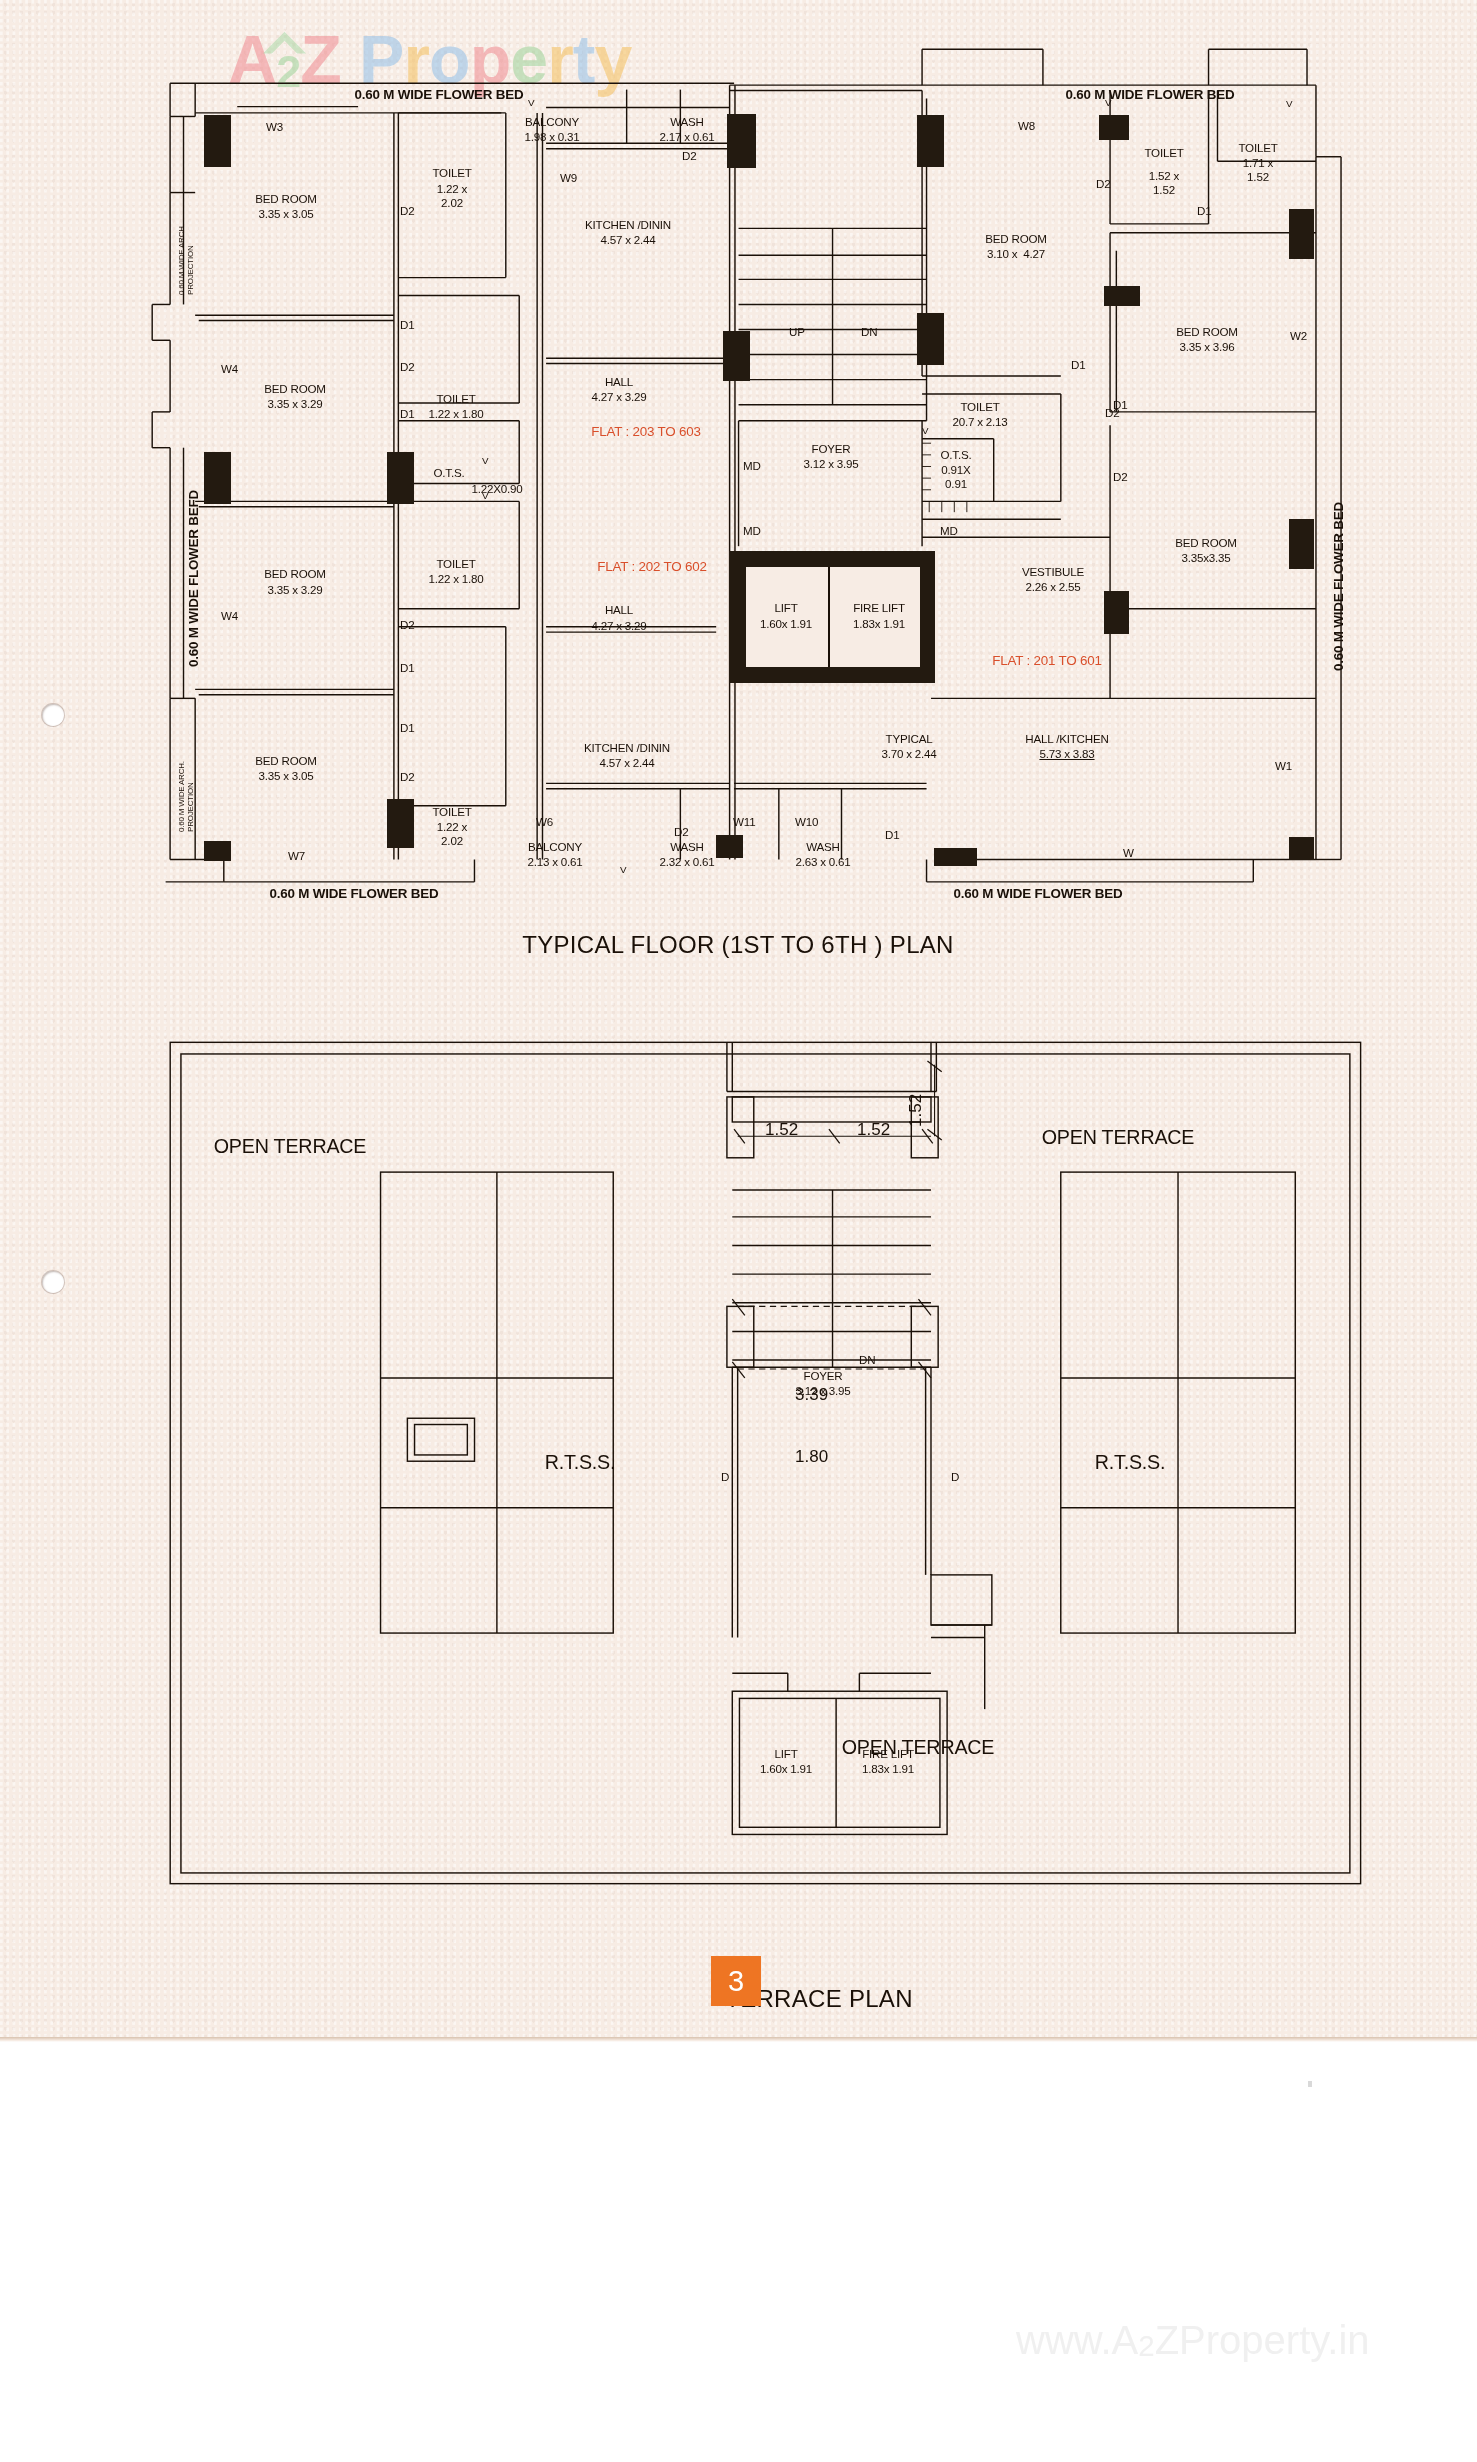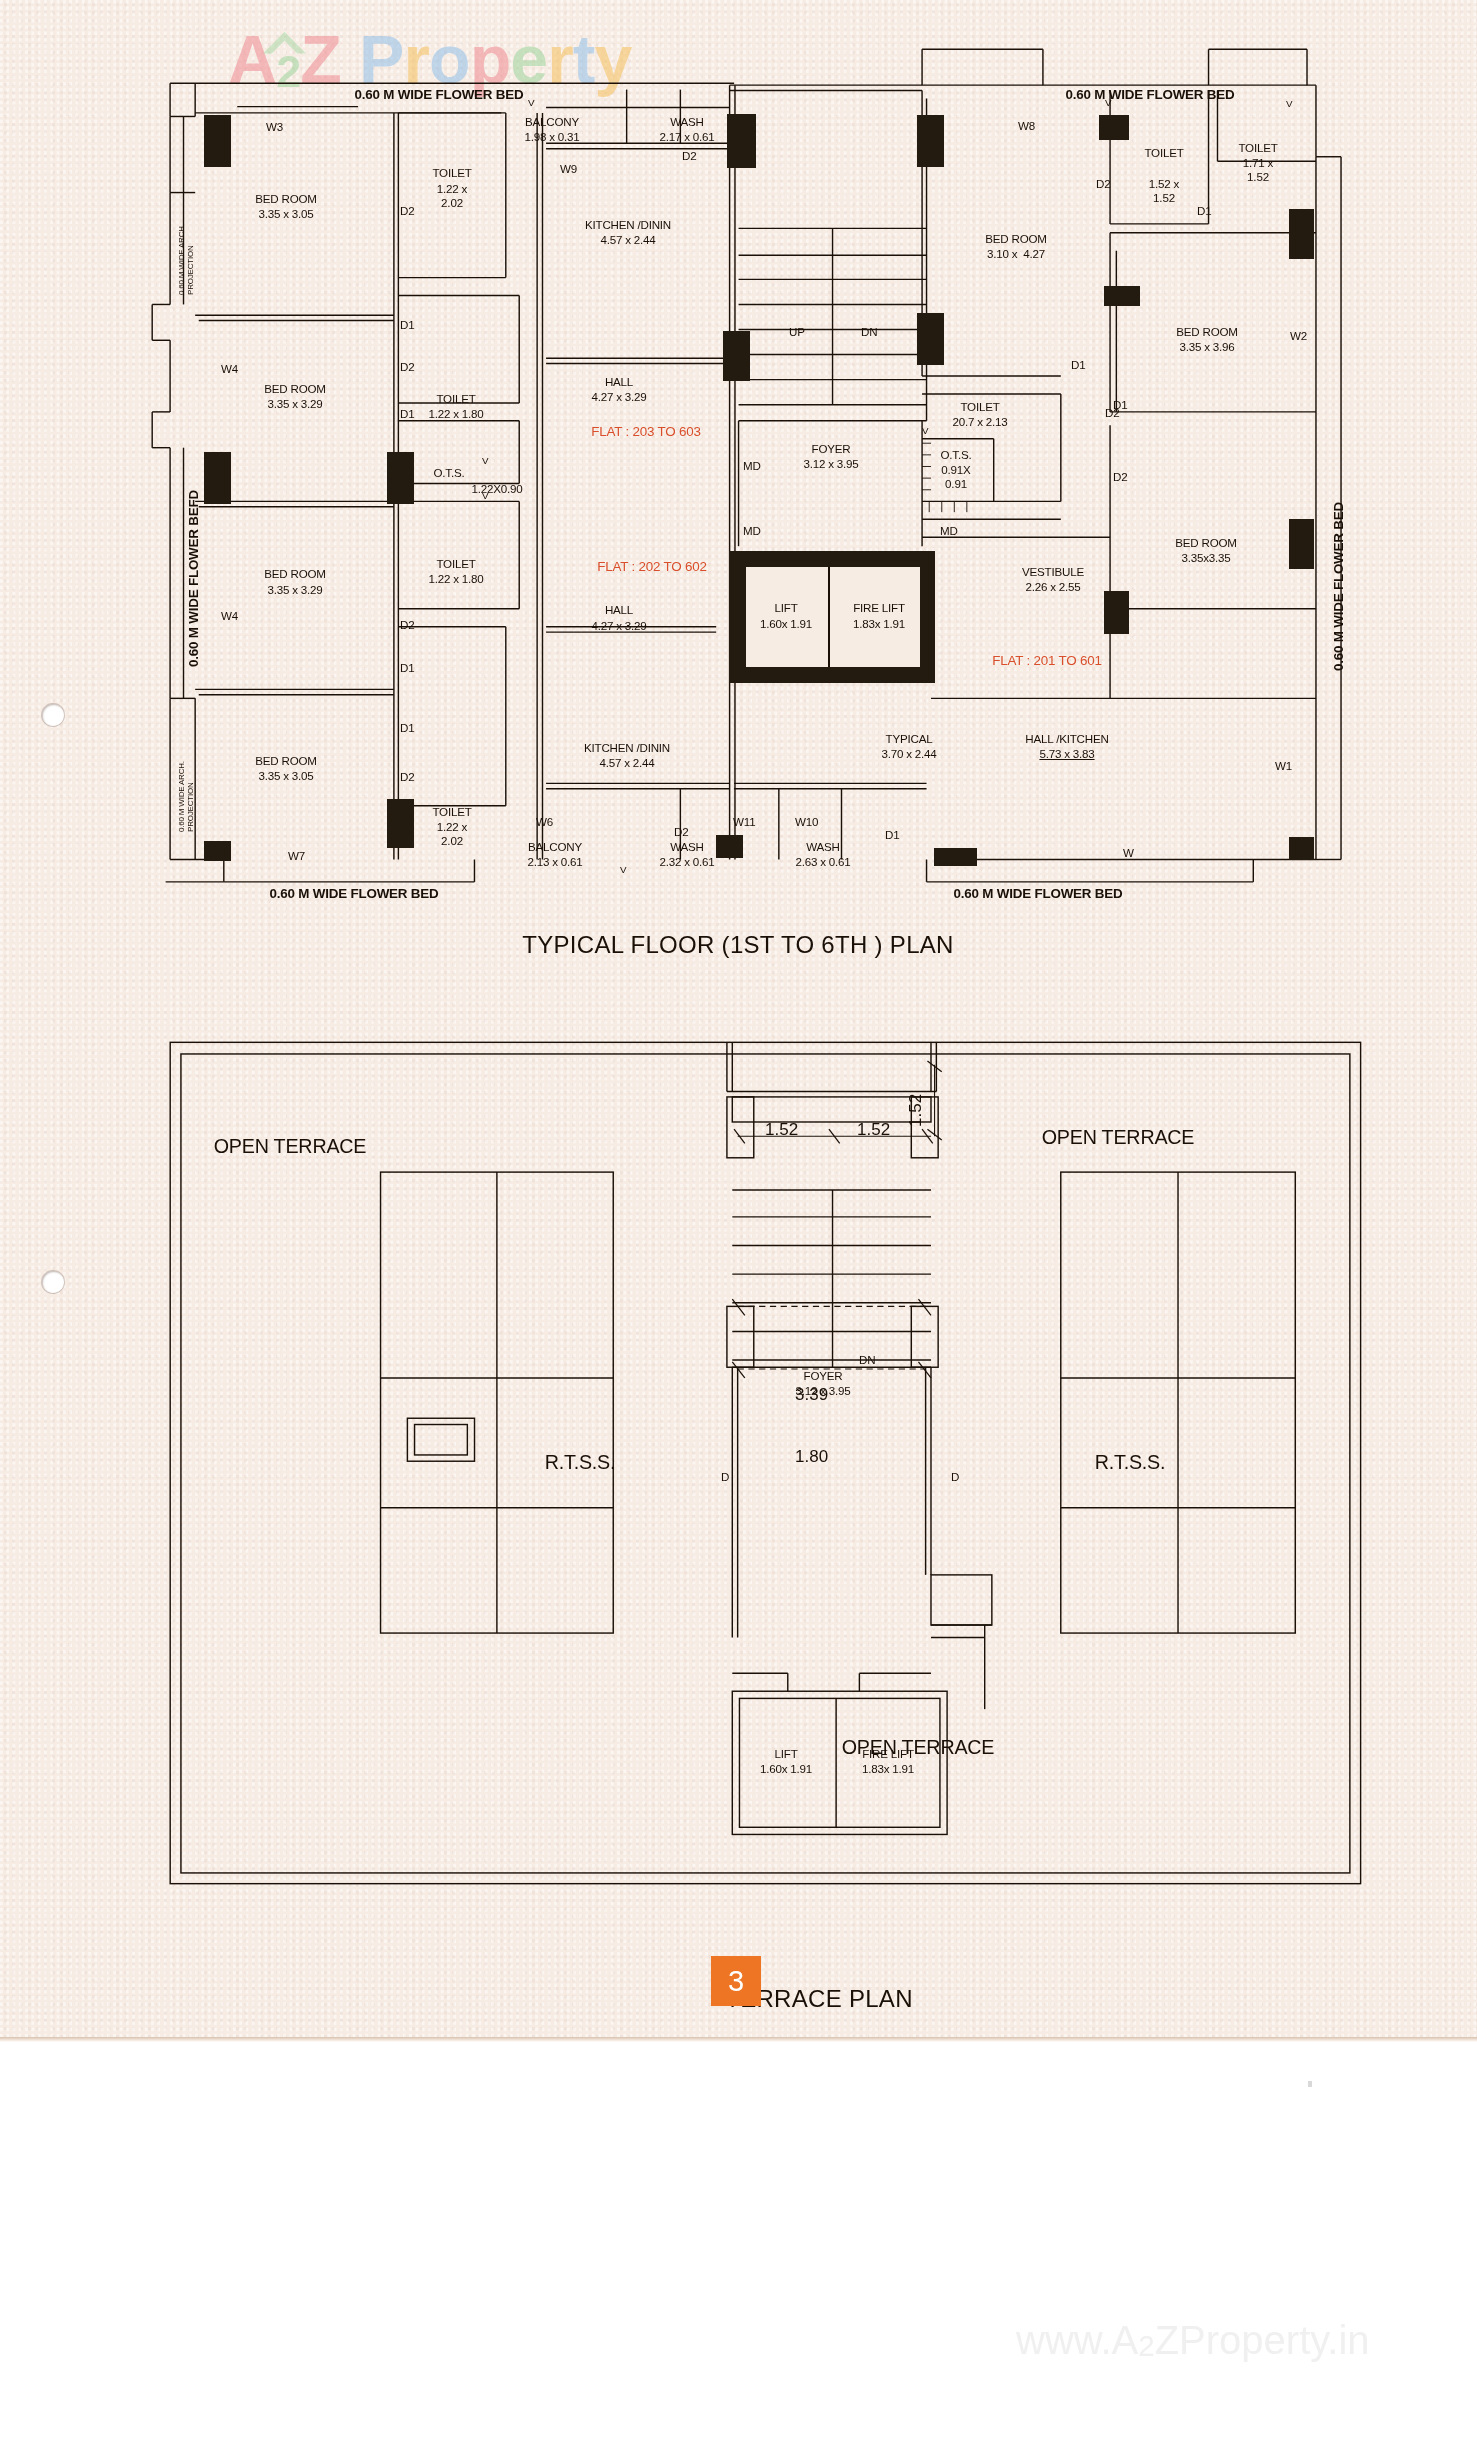--- a/index.html
+++ b/index.html
@@ -416,21 +416,21 @@
   <div class="lbl c" style="left:786px; top:617px;">1.60x 1.91</div>
   <div class="lbl c" style="left:879px; top:601px;">FIRE LIFT</div>
   <div class="lbl c" style="left:879px; top:617px;">1.83x 1.91</div>
 
   <div class="lbl c red" style="left:1047px; top:653px;">FLAT : 201 TO 601</div>
 
   <div class="lbl c" style="left:1016px; top:232px;">BED ROOM</div>
   <div class="lbl c" style="left:1016px; top:247px;text-align:center;">3.10 x  4.27</div>
 
   <div class="lbl c" style="left:1164px; top:146px;">TOILET</div>
-  <div class="lbl c" style="left:1164px; top:177px;text-align:center;">1.52 x
+  <div class="lbl c" style="left:1164px; top:169px;text-align:center;">1.52 x
 1.52</div>
 
   <div class="lbl c" style="left:1258px; top:141px;">TOILET</div>
   <div class="lbl c" style="left:1258px; top:156px;">1.71 x
 1.52</div>
 
   <div class="lbl c" style="left:1207px; top:325px;">BED ROOM</div>
   <div class="lbl c" style="left:1207px; top:340px;">3.35 x 3.96</div>
 
   <div class="lbl c" style="left:980px; top:400px;">TOILET</div>
@@ -443,21 +443,21 @@
   <div class="lbl c" style="left:1206px; top:536px;">BED ROOM</div>
   <div class="lbl c" style="left:1206px; top:551px;">3.35x3.35</div>
 
   <div class="lbl c" style="left:1053px; top:565px;">VESTIBULE</div>
   <div class="lbl c" style="left:1053px; top:580px;">2.26 x 2.55</div>
 
   <div class="lbl c" style="left:1067px; top:732px;">HALL /KITCHEN</div>
   <div class="lbl c" style="left:1067px; top:747px;text-decoration:underline;">5.73 x 3.83</div>
 
   <div class="lbl" style="left:266px; top:120px;">W3</div>
-  <div class="lbl" style="left:560px; top:162px;text-align:center;">W9</div>
+  <div class="lbl" style="left:560px; top:171px;text-align:center;">W9</div>
   <div class="lbl" style="left:221px; top:362px;">W4</div>
   <div class="lbl" style="left:221px; top:609px;">W4</div>
   <div class="lbl" style="left:536px; top:815px;">W6</div>
   <div class="lbl" style="left:733px; top:815px;">W11</div>
   <div class="lbl" style="left:795px; top:815px;">W10</div>
   <div class="lbl" style="left:1018px; top:119px;">W8</div>
   <div class="lbl" style="left:1290px; top:329px;">W2</div>
   <div class="lbl" style="left:1290px; top:537px;">W5</div>
   <div class="lbl" style="left:1275px; top:759px;">W1</div>
   <div class="lbl" style="left:288px; top:849px;">W7</div>

